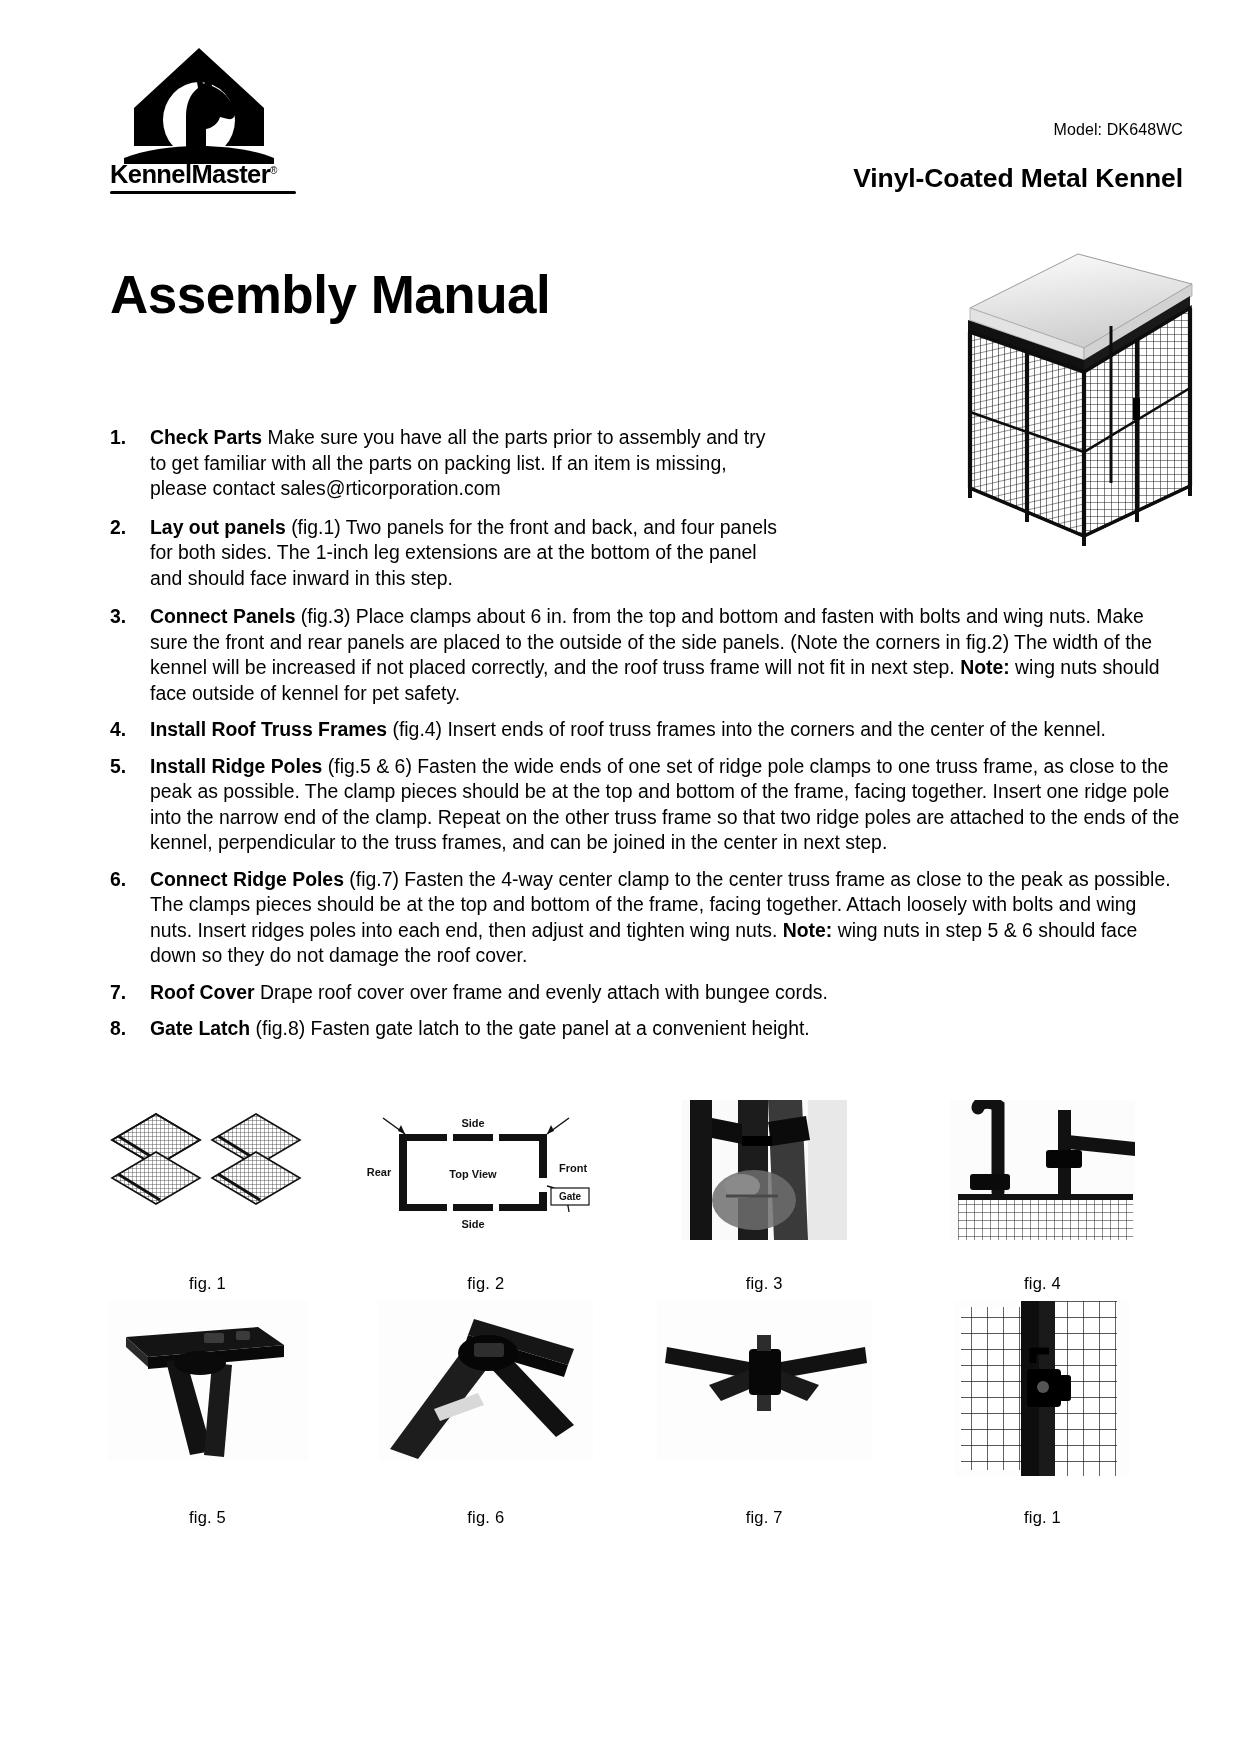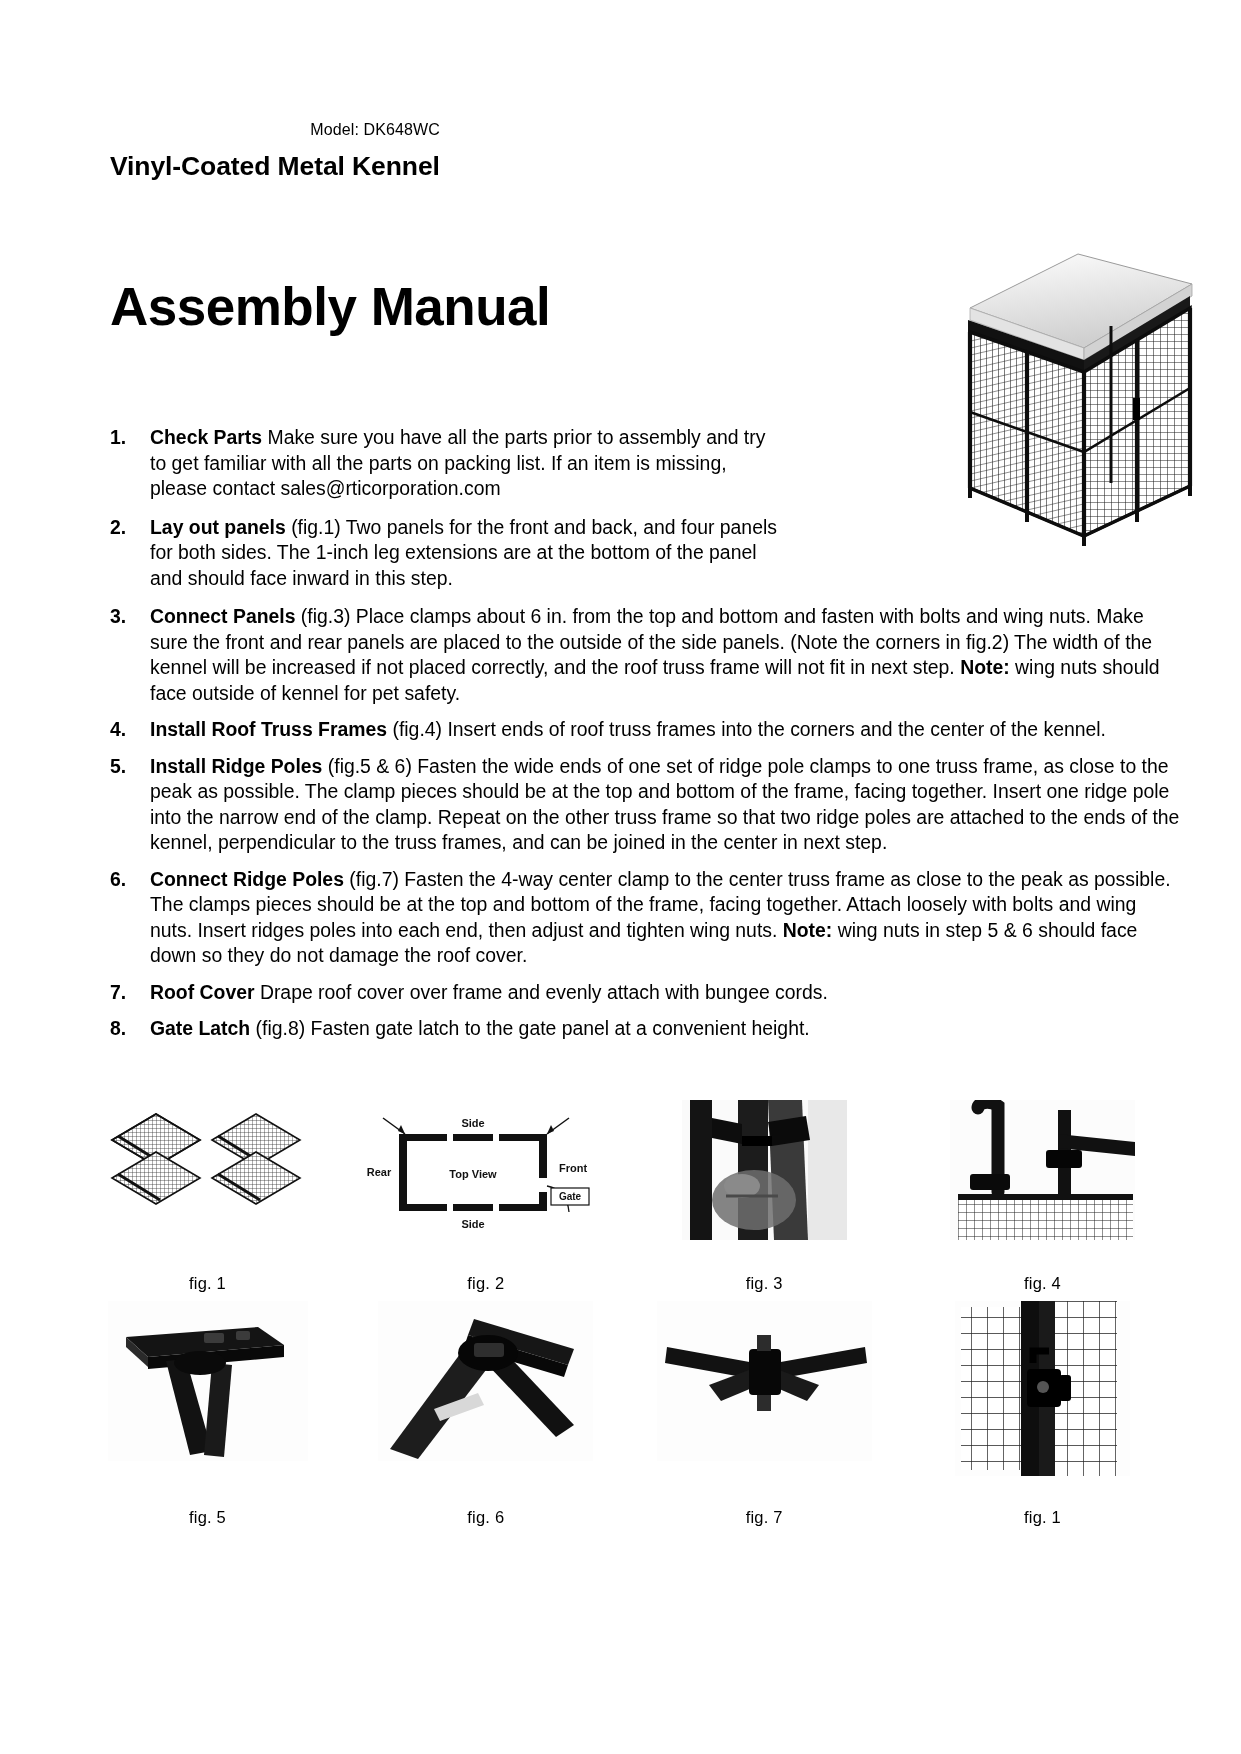--- a/index.html
+++ b/index.html
@@ -36,28 +36,28 @@
   }
   .logo-wordmark sup { font-size: 10px; vertical-align: super; font-weight: normal;}
   .logo-underline {
     width: 186px; height: 3px; background: #000; margin-top: 3px; border-radius: 2px;
   }
 
   .header-right { text-align: right; padding-top: 74px; }
   .model-line { font-size: 16px; line-height: 1.25; letter-spacing: 0.1px; }
   .product-line {
     font-size: 26.5px; font-weight: bold; line-height: 1.25;
-    margin-top: 10px; letter-spacing: -0.1px;
+    margin-top: 22px; letter-spacing: -0.1px;
   }
 
   
   .doc-title {
     position: absolute;
     left: 110px;
-    top: 280px;
+    top: 268px;
     font-size: 53px;
     font-weight: bold;
     letter-spacing: -0.5px;
     line-height: 1;
   }
 
   
   .hero-photo {
     position: absolute;
     right: 48px;
@@ -118,20 +118,32 @@
   }
   .fig-row.second .fig-art { height: 175px; }
   .fig-row.second .fig-caption { margin-top: 32px; }
   svg { display: block; }
 </style>
 </head>
 <body>
 
 <div class="header">
 
+  <div class="logo-block">
+    <svg class="logo-mark" viewBox="0 0 150 118">
+      <path d="M75 2 L140 62 L140 100 L10 100 L10 62 Z" fill="#000"></path>
+      <ellipse cx="75" cy="74" rx="36" ry="38" fill="#fff"></ellipse>
+      <path d="M62 112 L62 70 C62 58 66 48 74 42 L72 30 L80 38 L86 28 L88 40
+               C98 44 106 52 110 62 C113 69 110 74 104 73 L96 71
+               C94 78 88 82 82 83 L82 112 Z" fill="#000"></path>
+      <path d="M0 112 C40 96 110 96 150 112 L150 118 L0 118 Z" fill="#000"></path>
+    </svg>
+    <div class="logo-wordmark"><span>KennelMaster</span><sup>®</sup></div>
+    <div class="logo-underline"></div>
+  </div>
 
   <div class="header-right">
     <div class="model-line">Model: DK648WC</div>
     <div class="product-line">Vinyl-Coated Metal Kennel</div>
   </div>
 </div>
 
 <div class="doc-title">Assembly Manual</div>
 
 <svg class="hero-photo" viewBox="0 0 285 340">

